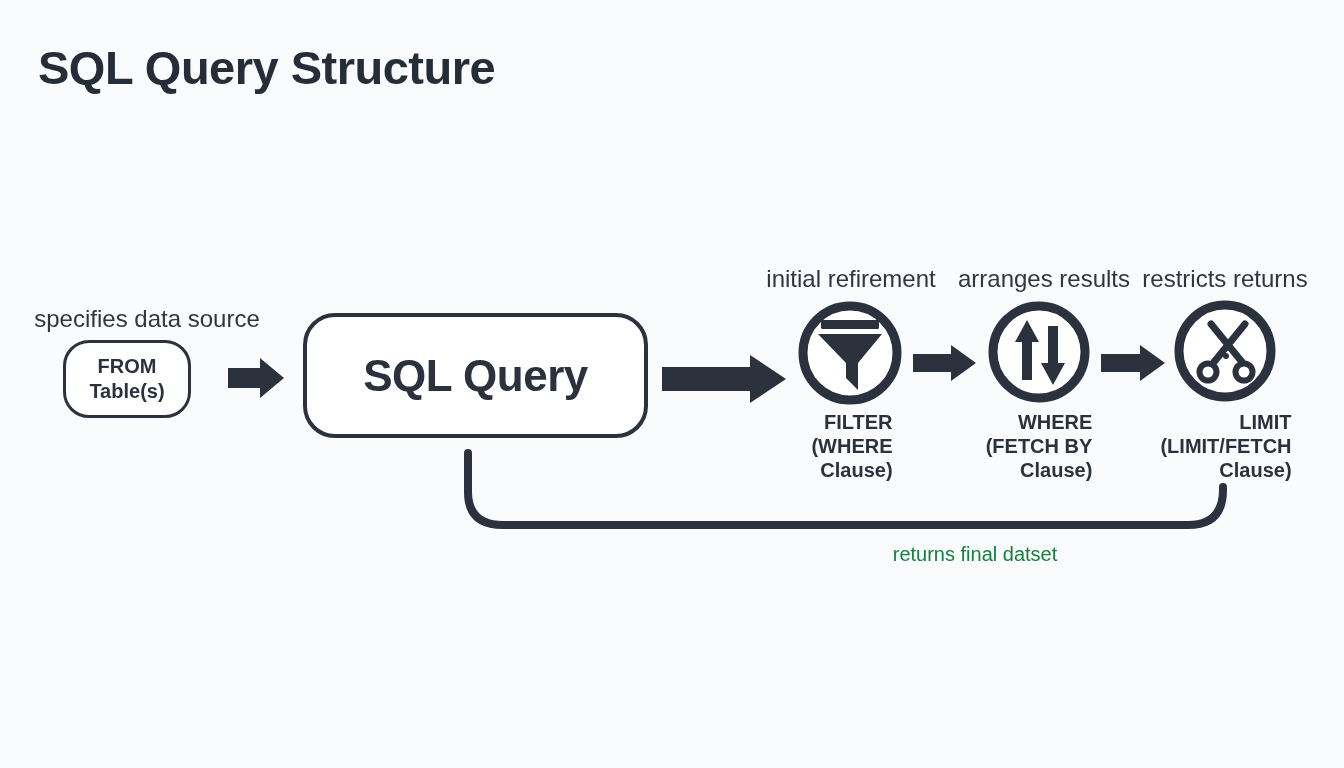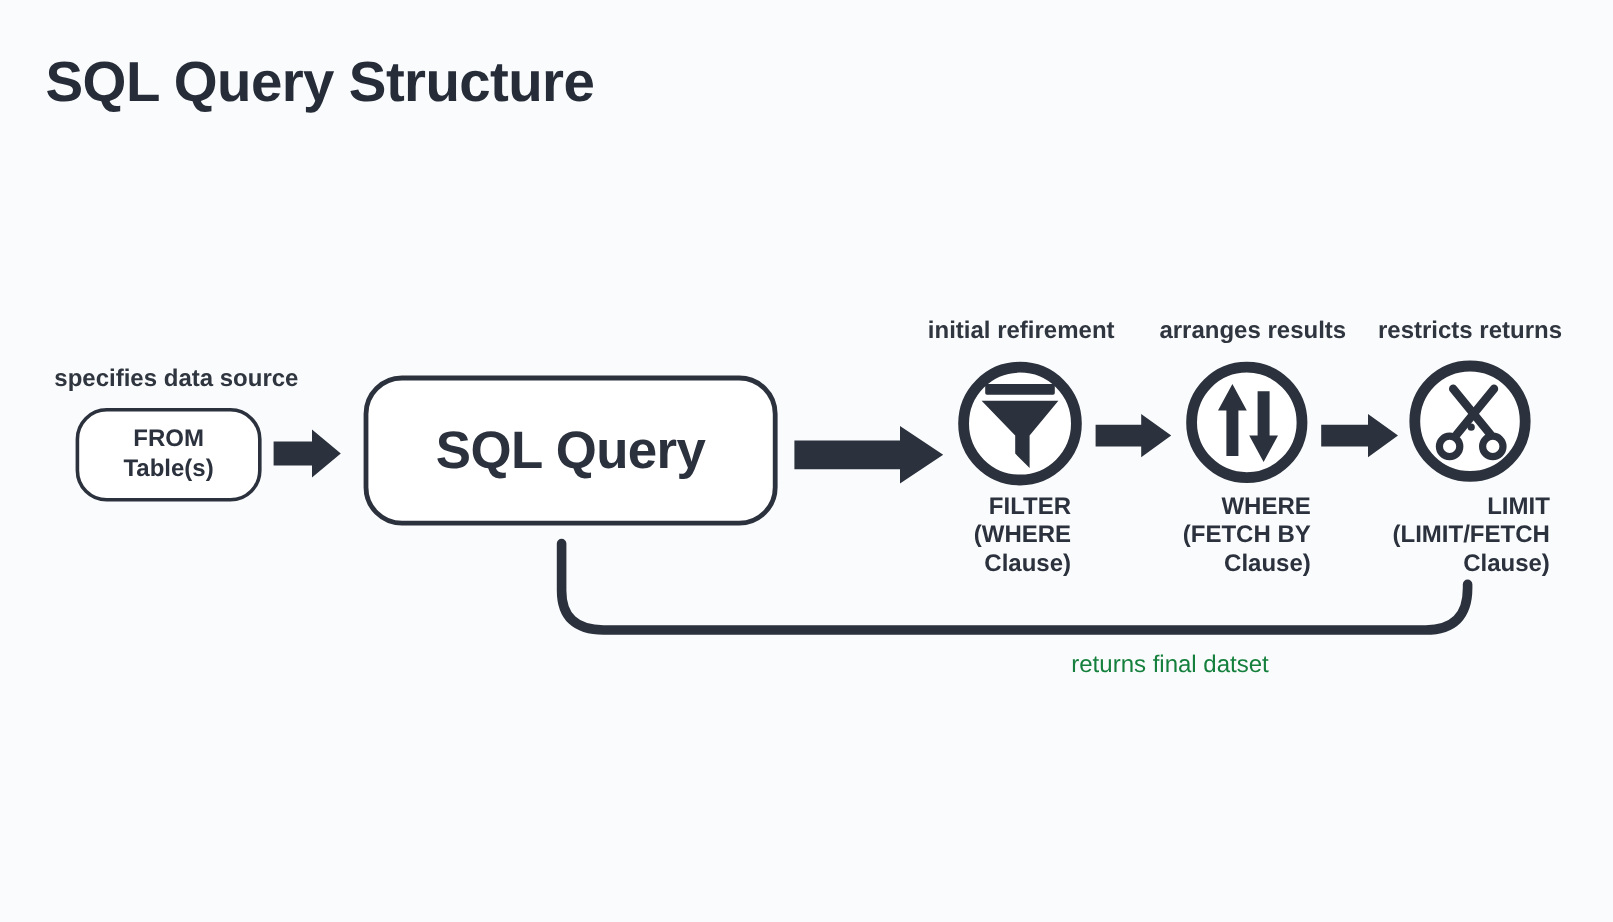--- a/index.html
+++ b/index.html
@@ -12,29 +12,29 @@
   }
   .canvas { position: relative; width: 1344px; height: 768px; }
   .title {
     position: absolute; left: 38px; top: 40px;
     font-size: 47px; font-weight: 700; color: #262d38;
     letter-spacing: -0.5px; white-space: nowrap;
   }
   svg.layer { position: absolute; left: 0; top: 0; width: 1344px; height: 768px; }
   .annotation {
     position: absolute; transform: translateX(-50%);
-    font-size: 20px; font-weight: 700; color: #30363f; white-space: nowrap;
+    font-size: 24px; font-weight: 400; color: #30363f; white-space: nowrap;
   }
   .node {
     position: absolute; background: #ffffff; border: 4px solid #2b313d;
     display: flex; flex-direction: column; align-items: center; justify-content: center;
     text-align: center;
   }
   .from-node {
-    left: 63px; top: 340px; width: 155px; height: 78px;
+    left: 63px; top: 340px; width: 128px; height: 78px;
     border-radius: 26px; border-width: 3.5px;
     font-size: 20px; font-weight: 600; line-height: 25px;
   }
   .query-node {
     left: 303px; top: 313px; width: 345px; height: 125px;
     border-radius: 32px;
   }
   .query-label { font-size: 44px; font-weight: 700; letter-spacing: -0.5px; white-space: nowrap; }
   .stage-label {
     position: absolute; transform: translateX(-50%); text-align: right;

